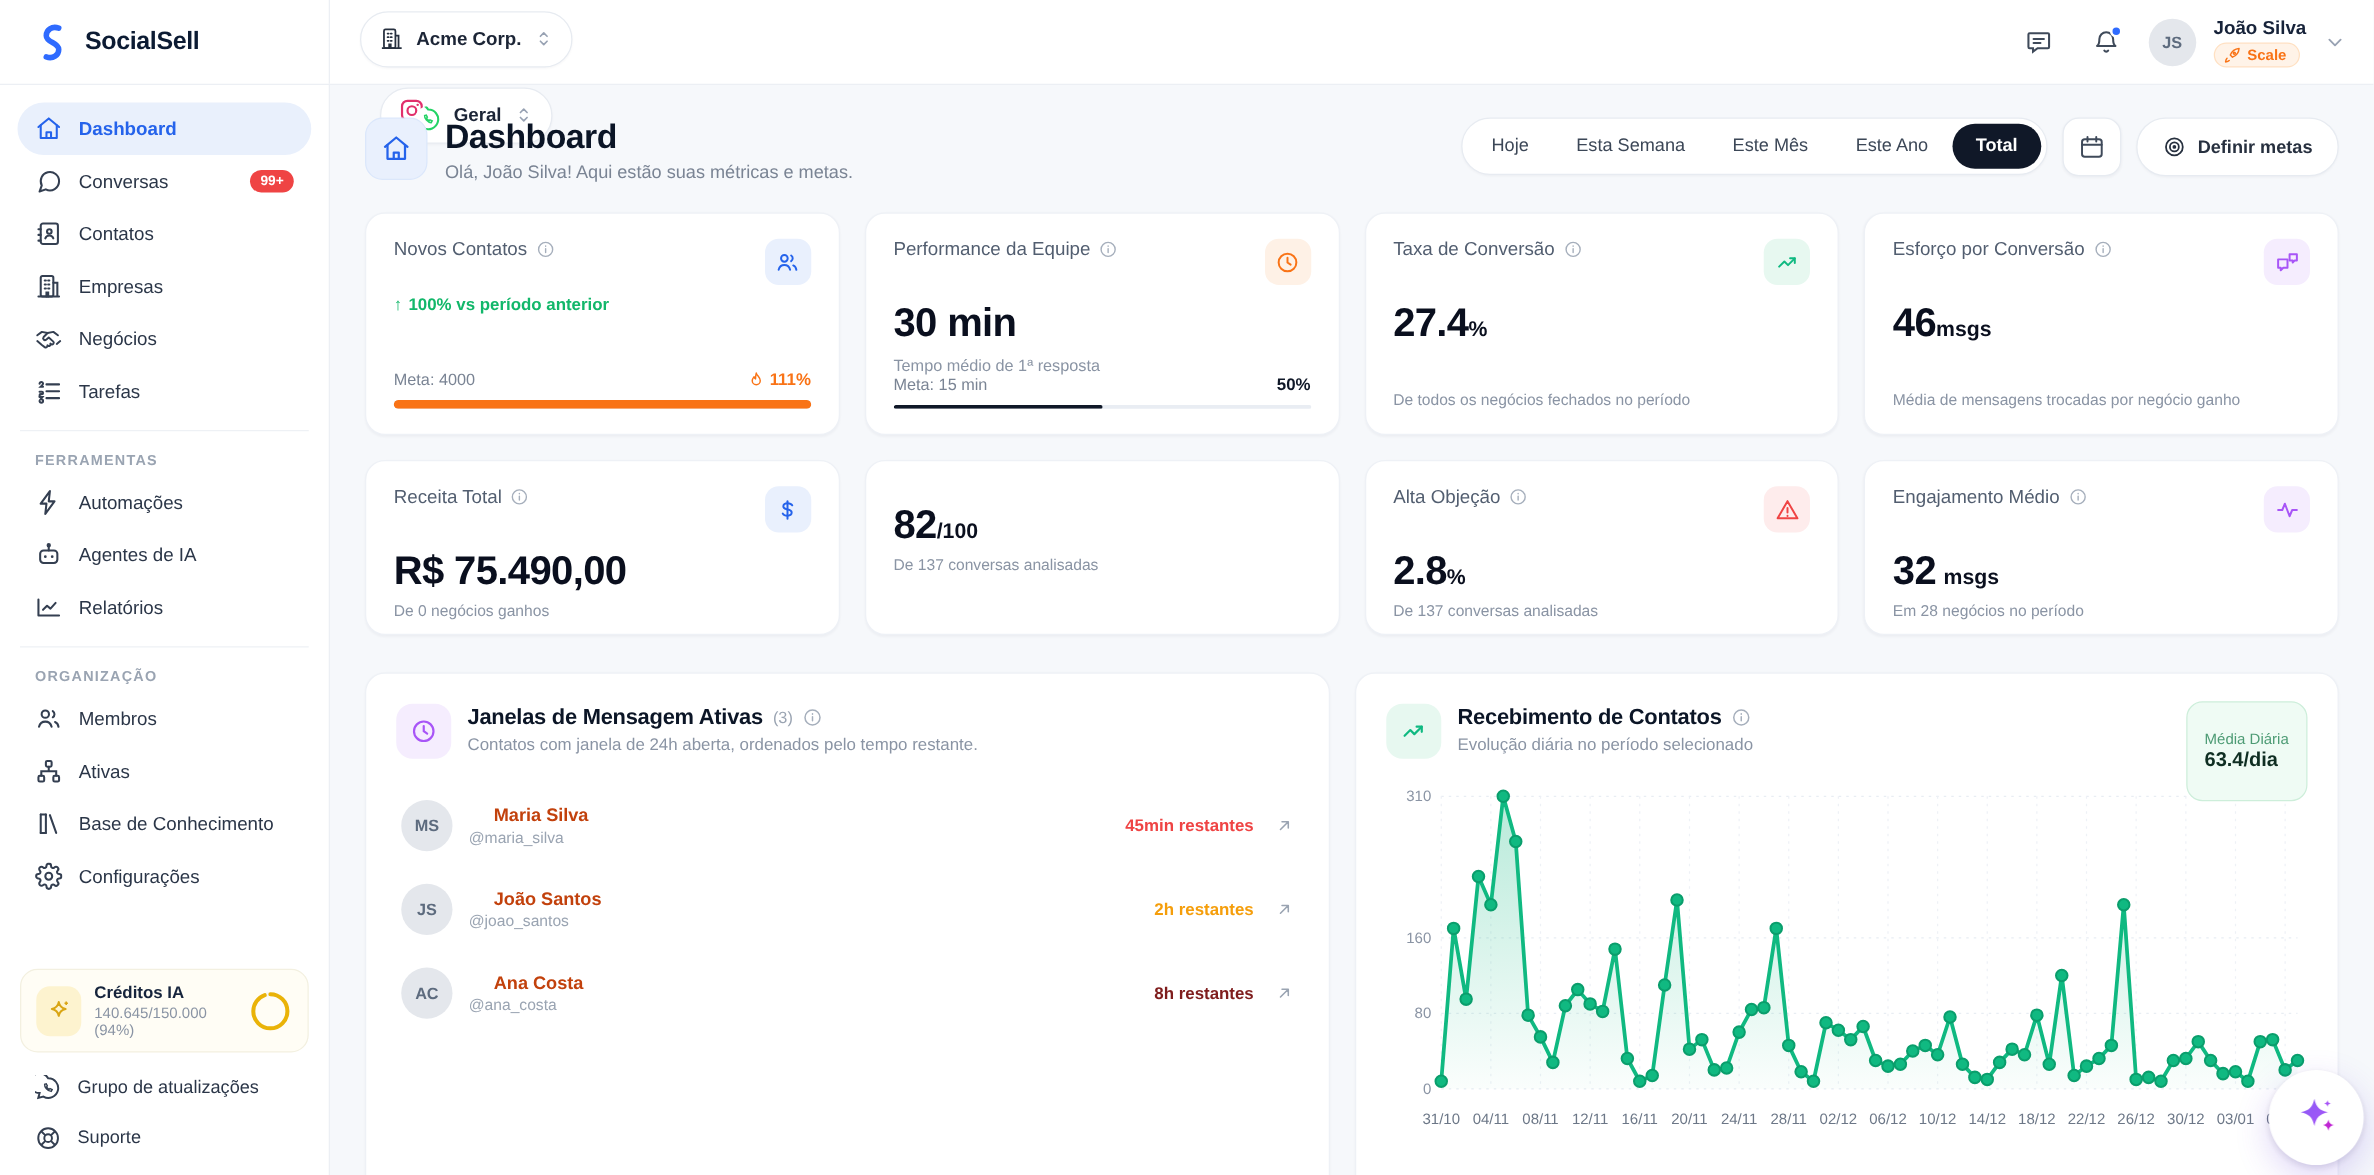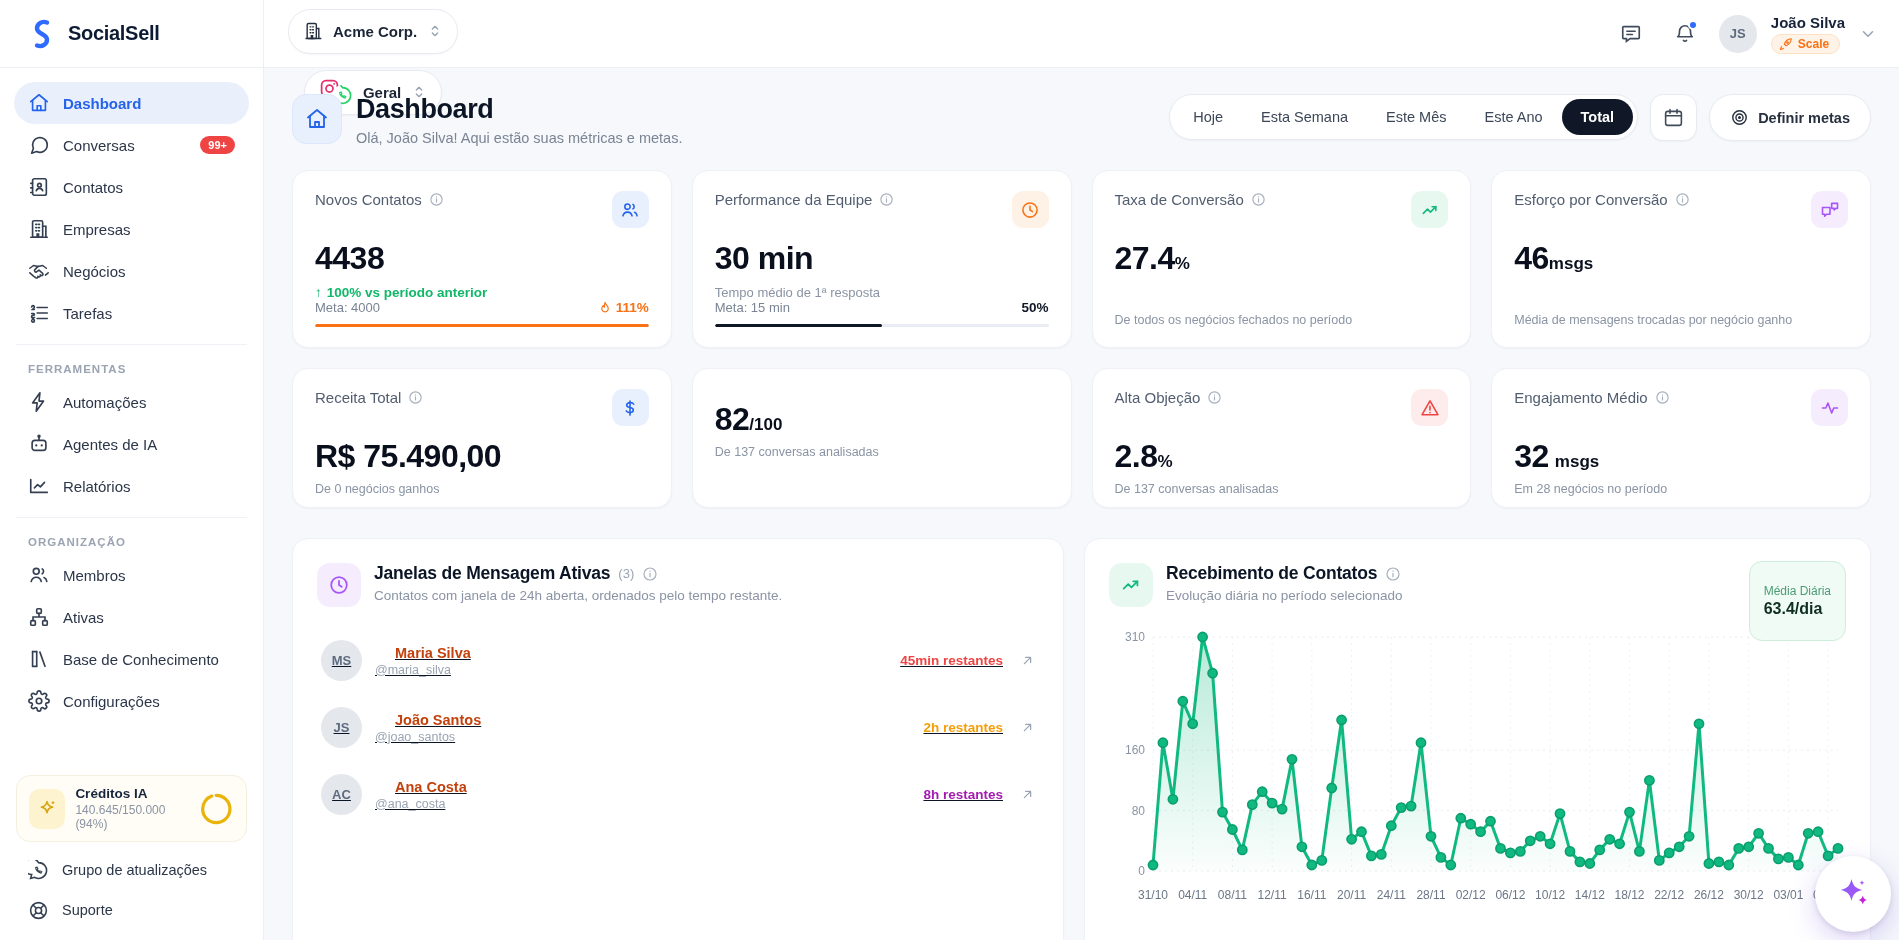--- a/index.html
+++ b/index.html
@@ -101,21 +101,21 @@
   .pan-head { display:flex; gap:13px; align-items:flex-start; }
   .pan-tile { width:44px; height:44px; border-radius:13px; display:flex; align-items:center; justify-content:center; }
   .pan-title-row { display:flex; align-items:center; gap:8px; }
   .pan-title { font-size:17.5px; font-weight:800; color:#0b1526; letter-spacing:-0.2px; }
   .pan-count { font-size:13px; color:#9aa4b2; }
   .pan-sub { font-size:13.5px; color:#8a94a4; margin-top:4px; }
   .avg-badge { position:absolute; top:22px; right:24px; background:#effbf4; border:1px solid #cdeeda; border-radius:13px; padding:22px 14px; text-align:left; }
   .avg-badge .l { font-size:12px; color:#4d9b74; }
   .avg-badge .v { font-size:16px; font-weight:800; color:#0f2e22; margin-top:2px; }
 
-  .win-list { margin-top:20px;text-decoration:underline; }
+  .win-list { margin-top:20px; }
   .win-row { display:flex; align-items:center; gap:13px; padding:13px 4px; cursor:pointer; }
   .win-av { width:41px; height:41px; border-radius:50%; background:#e4e7ec; color:#5d6b7e; font-size:13px; font-weight:700; display:flex; align-items:center; justify-content:center; }
   .win-name { font-size:14.5px; font-weight:700; color:#c2410c;margin-left:20px; }
   .win-handle { font-size:12.5px; color:#9aa4b2; margin-top:2px; }
   .win-time { margin-left:auto; font-size:13.5px; font-weight:700; }
   .win-arrow { color:#9aa4b2; margin-left:4px; display:flex; }
 
   .chart-wrap { margin-top:14px; }
 
   
@@ -405,21 +405,20 @@
                 </span>
             </span>
             <span class="tile t-blue">
                 <svg width="20" height="20" viewBox="0 0 24 24" fill="none" stroke="currentColor" stroke-width="1.9" stroke-linecap="round">
                   <circle cx="9" cy="8" r="3.2"></circle>
                   <path d="M3.5 19c.8-3 3-4.5 5.5-4.5s4.7 1.5 5.5 4.5"></path>
                   <path d="M15.5 5.3a3.2 3.2 0 0 1 0 5.4M17.5 14.8c1.7.7 2.7 2.1 3 4.2"></path>
                 </svg>
               </span>
           </div>
-          <div class="bigval">4438</div>
           <div class="delta">
             <span>↑</span>
             <span>100% vs período anterior</span>
           </div>
           <div class="meta-row">
             <span>Meta: 4000</span>
             <span class="meta-pct pct-orange">
               <svg width="14" height="14" viewBox="0 0 24 24" fill="none" stroke="currentColor" stroke-width="2" stroke-linecap="round" stroke-linejoin="round">
                   <path d="M12 2.5c1 3.8 5.5 5.5 5.5 10.5a5.5 5.5 0 0 1-11 0c0-2.5 1.3-4 2.5-5.5.3 1.6 1 2.5 2 3 0-3 .3-5.5 1-8z"></path>
                 </svg>
@@ -630,21 +629,21 @@
                     <path d="M7 17 17 7M9 7h8v8"></path>
                   </svg>
                 </span>
             </div>
             <div class="win-row">
               <span class="win-av">AC</span>
               <span>
                 <div class="win-name">Ana Costa</div>
                 <div class="win-handle">@ana_costa</div>
               </span>
-              <span class="win-time" style="color:#a21caf">8h restantes</span>
+              <span class="win-time" style="color:#7f1d1d">8h restantes</span>
               <span class="win-arrow">
                   <svg width="15" height="15" viewBox="0 0 24 24" fill="none" stroke="currentColor" stroke-width="2" stroke-linecap="round" stroke-linejoin="round">
                     <path d="M7 17 17 7M9 7h8v8"></path>
                   </svg>
                 </span>
             </div>
           </div>
         </div>
 
         <div class="panel">

